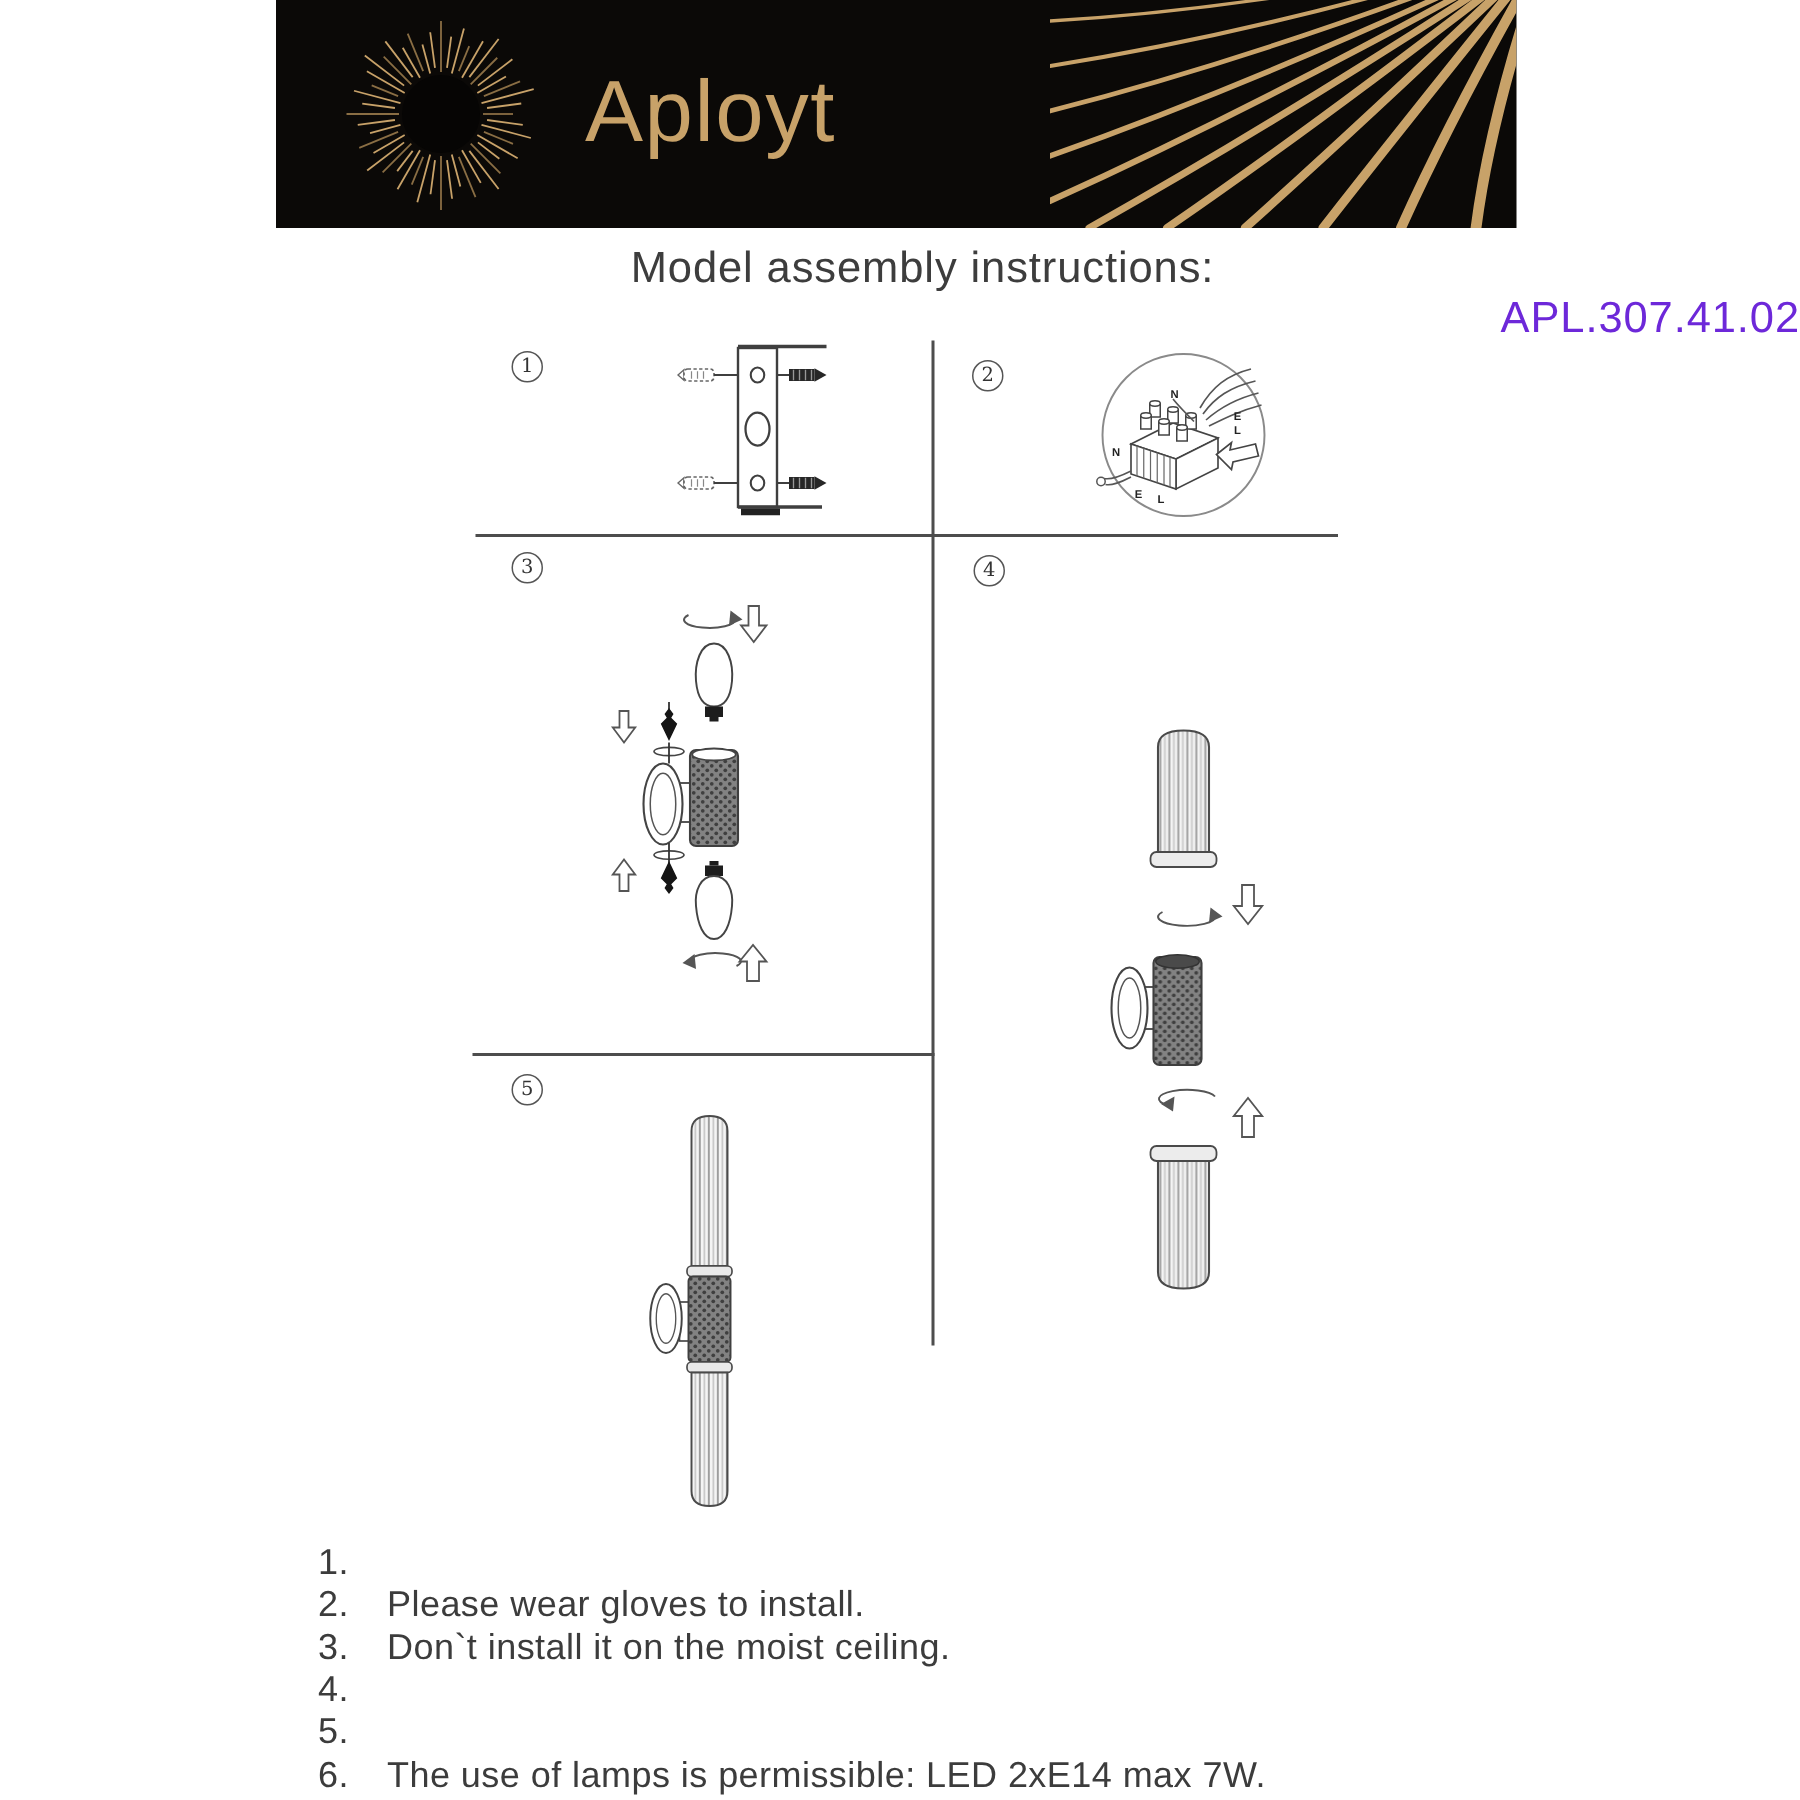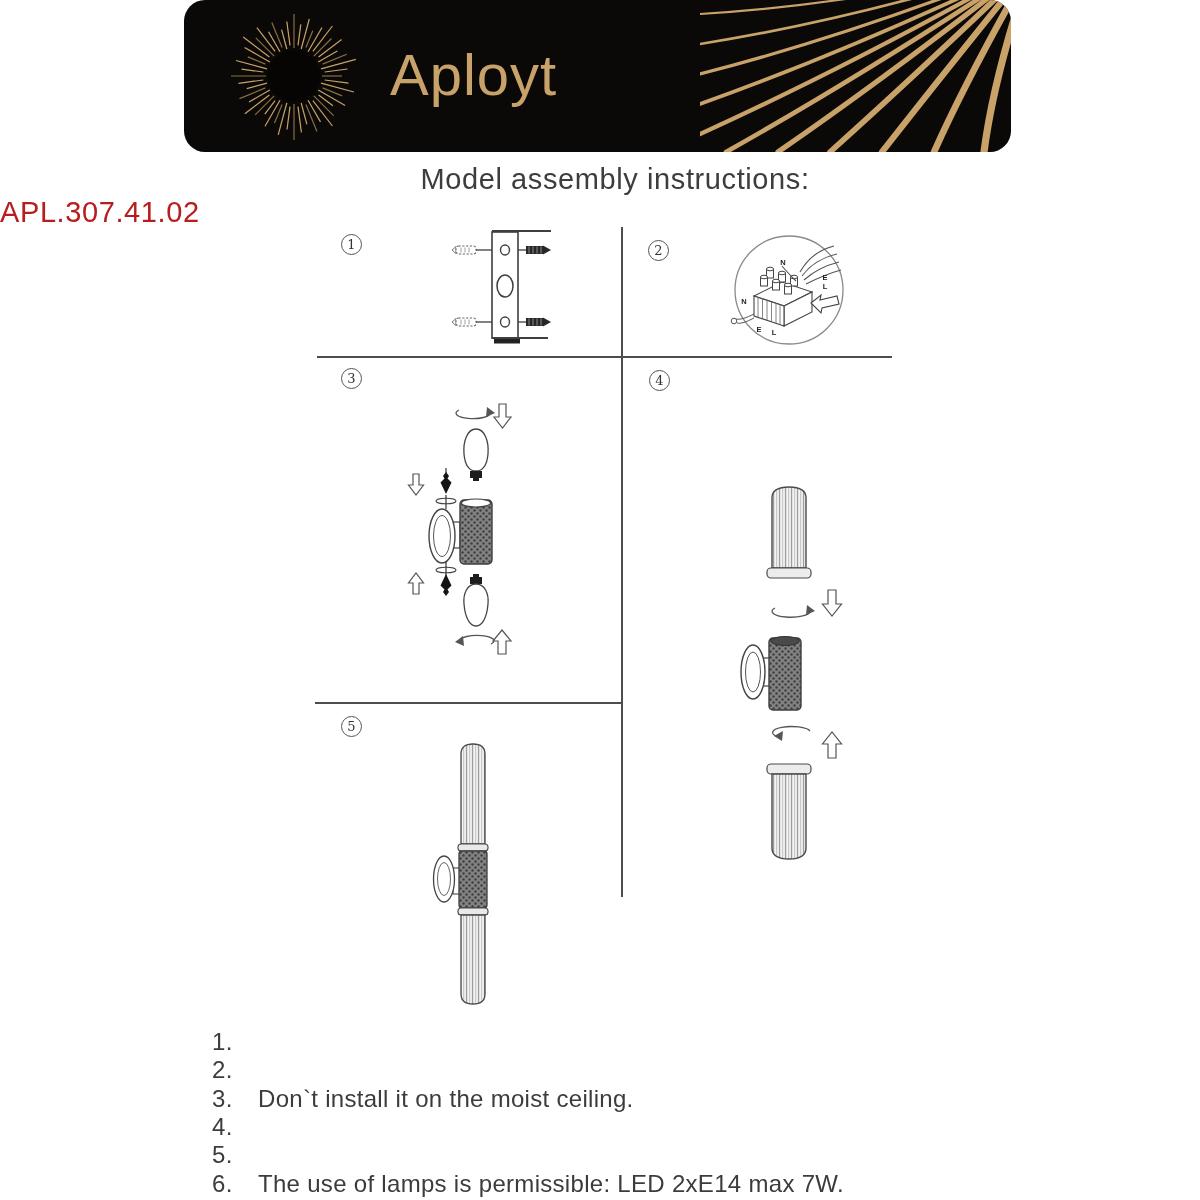--- a/index.html
+++ b/index.html
@@ -6,36 +6,36 @@
   body{
     width:1200px;height:1200px;position:relative;overflow:hidden;
     background:#ffffff;
     font-family:"Liberation Sans",sans-serif;
   }
   .abs{position:absolute;}
 
   
   .banner{
     left:184px;top:0;width:827px;height:152px;
-    background:#0b0907;overflow:hidden;border-radius:21px;
+    background:#0b0907;overflow:hidden;
   }
   .brand{
     left:206px;top:30px;
     font-size:58px;font-weight:400;letter-spacing:1px;
     color:#c8a269;line-height:90px;
   }
 
   
   .title1{
     left:0;top:163px;width:1200px;text-align:center;
     font-size:29px;font-weight:500;letter-spacing:.6px;color:#3d3d3d;padding-left:15px;
   }
   .title2{
-    left:0;top:196px;width:1200px;text-align:left;
-    font-size:29px;font-weight:500;letter-spacing:.6px;color:#b91c1c;
+    left:0;top:196px;width:1200px;text-align:right;
+    font-size:29px;font-weight:500;letter-spacing:.6px;color:#6d28d9;
   }
 
   
   .divider{background:#4d4d4d;}
 
   
   .stepnum{
     width:21px;height:21px;border:1.4px solid #555;border-radius:50%;
     font-family:"DejaVu Serif",serif;font-size:13px;color:#333;
     display:flex;align-items:center;justify-content:center;line-height:1;
@@ -355,20 +355,21 @@
     <path d="M65,175 H89 V254 Q89,264 77,264 Q65,264 65,254 Z" fill="url(#flute)" stroke="#4a4a4a" stroke-width="1.3"></path>
   </g>
 </svg>
 
 <div class="abs instructions">
   <div class="inst-row">
     <span class="num">1.</span>
   </div>
   <div class="inst-row">
     <span class="num">2.</span>
+    <span class="txt">Please wear gloves to install.</span>
   </div>
   <div class="inst-row">
     <span class="num">3.</span>
     <span class="txt">Don`t install it on the moist ceiling.</span>
   </div>
   <div class="inst-row">
     <span class="num">4.</span>
   </div>
   <div class="inst-row">
     <span class="num">5.</span>

